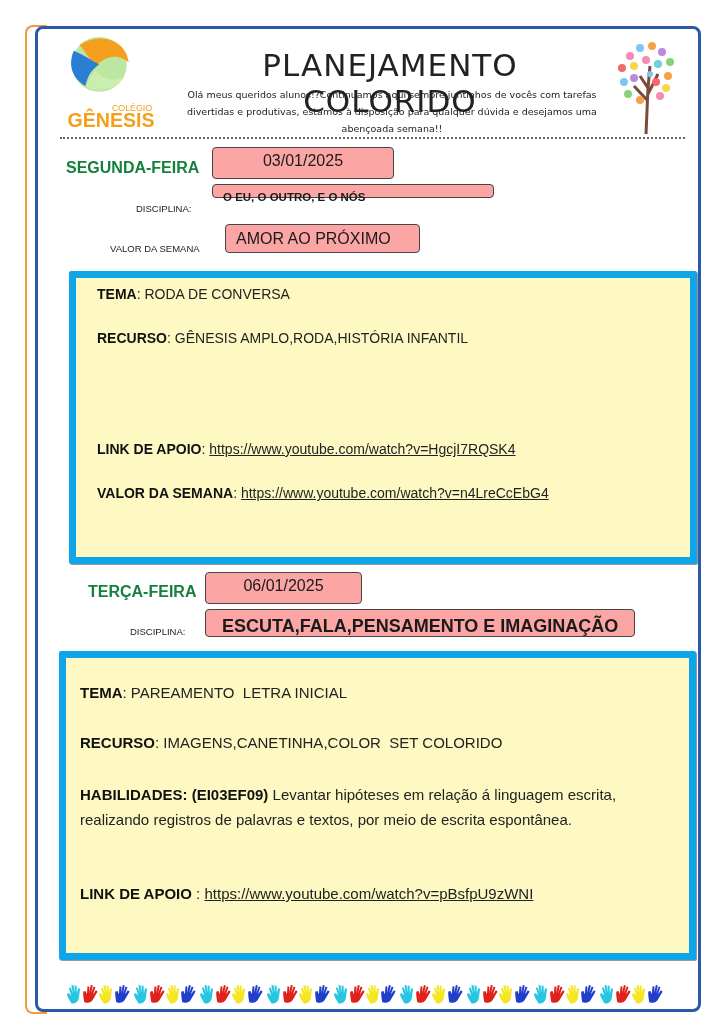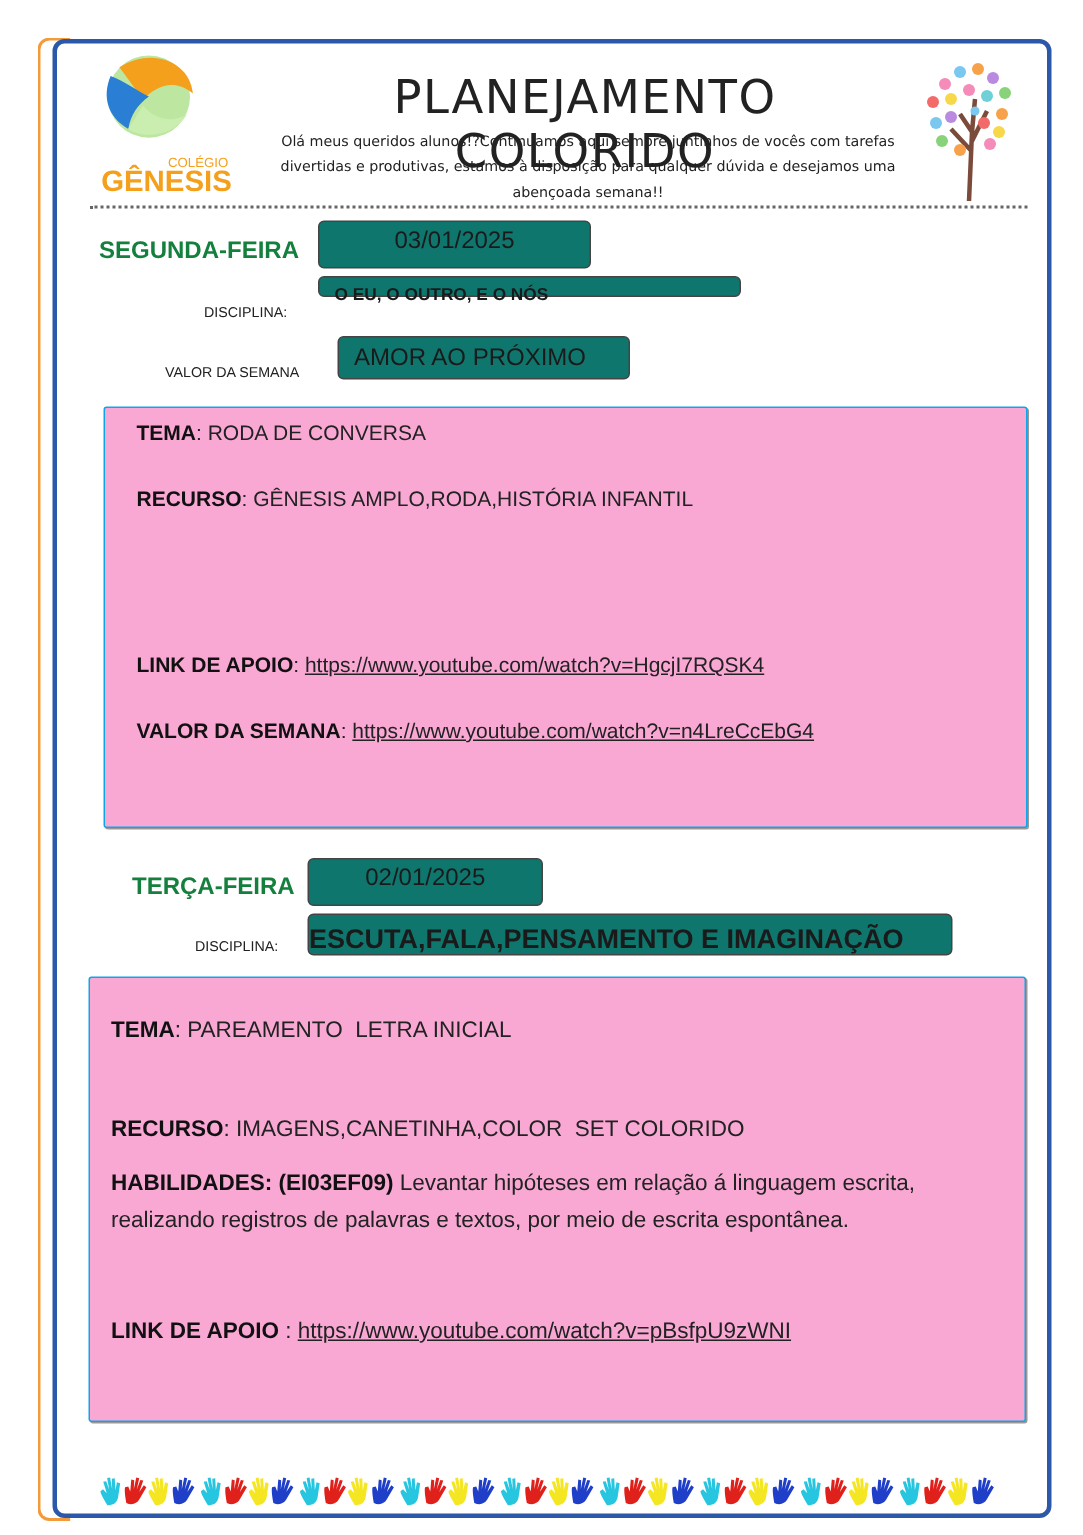--- a/index.html
+++ b/index.html
@@ -5,24 +5,24 @@
   html, body { margin:0; padding:0; background:#ffffff; }
   body { width:722px; height:1023px; position:relative; overflow:hidden; font-family:"Liberation Sans", sans-serif; color:#1a1a1a; }
   .orange-frame { position:absolute; left:25px; top:25px; width:20px; height:985px; border:2px solid #f39a3c; border-right:none; border-radius:8px 0 0 8px; }
   .blue-frame { position:absolute; left:35px; top:26px; width:660px; height:980px; border:3px solid #2b58a8; border-radius:8px; background:#fff; }
   .logo { position:absolute; left:62px; top:33px; width:98px; height:98px; }
   .tree { position:absolute; left:610px; top:38px; width:72px; height:96px; }
   .title { position:absolute; left:180px; top:47px; width:420px; text-align:center; font-size:31px; color:#222; letter-spacing:1px; font-family:"DejaVu Sans", sans-serif; font-weight:normal; }
   .intro { position:absolute; left:178px; top:86px; width:428px; text-align:center; font-size:9.5px; line-height:17px; color:#222; font-family:"DejaVu Sans", sans-serif; }
   .dots { position:absolute; left:60px; top:137px; width:625px; border-top:2px dotted #666; }
   .day { position:absolute; font-weight:bold; font-size:16px; color:#15803d; }
-  .box { position:absolute; border:1px solid #444; border-radius:4px; background:#0f766e; }
+  .box { position:absolute; border:1px solid #444; border-radius:4px; background:#fca5a5; }
   .lbl { position:absolute; font-size:9.5px; color:#222; }
   .date { text-align:center; font-size:16px; }
-  .card { position:absolute; border:1px solid #0ea5e9; border-radius:2px; background:#f9a8d4; box-shadow:1px 1px 0 #999; }
+  .card { position:absolute; border:7px solid #0ea5e9; border-radius:2px; background:#fef9c3; box-shadow:1px 1px 0 #999; }
   .line { position:absolute; font-size:14px; color:#222; line-height:22px; }
   .line b { font-weight:bold; color:#111; }
   .link { text-decoration:underline; color:#222; cursor:pointer; }
   .hands { position:absolute; left:66px; top:984px; width:600px; height:22px; display:flex; gap:0; }
 </style>
 </head>
 <body>
 
 <div class="orange-frame"></div>
 <div class="blue-frame"></div>
@@ -81,29 +81,29 @@
   </div>
   <div class="line" style="left:21px;top:160px;">
     <b>LINK DE APOIO</b>: <span class="link">https://www.youtube.com/watch?v=HgcjI7RQSK4</span>
   </div>
   <div class="line" style="left:21px;top:204px;">
     <b>VALOR DA SEMANA</b>: <span class="link">https://www.youtube.com/watch?v=n4LreCcEbG4</span>
   </div>
 </div>
 
 <div class="day" style="left:88px;top:583px;">TERÇA-FEIRA</div>
-<div class="box date" style="left:205px;top:572px;width:155px;height:30px;line-height:26px;">02/01/2025</div>
+<div class="box date" style="left:205px;top:572px;width:155px;height:30px;line-height:26px;">06/01/2025</div>
 <div class="lbl" style="left:130px;top:626px;">DISCIPLINA:</div>
-<div class="box" style="left:205px;top:609px;width:430px;height:28px;font-size:18px;font-weight:bold;padding-left:0;box-sizing:border-box;line-height:32px;overflow:hidden;white-space:nowrap;">ESCUTA,FALA,PENSAMENTO E IMAGINAÇÃO</div>
+<div class="box" style="left:205px;top:609px;width:430px;height:28px;font-size:18px;font-weight:bold;padding-left:16px;box-sizing:border-box;line-height:32px;overflow:hidden;white-space:nowrap;">ESCUTA,FALA,PENSAMENTO E IMAGINAÇÃO</div>
 
 <div class="card" style="left:59px;top:651px;width:623px;height:295px;">
   <div class="line" style="left:14px;top:24px;font-size:15px;">
     <b>TEMA</b>: <span style="white-space:pre;">PAREAMENTO  LETRA INICIAL</span>
   </div>
-  <div class="line" style="left:14px;top:74px;font-size:15px;margin-top:16px;">
+  <div class="line" style="left:14px;top:74px;font-size:15px;">
     <b>RECURSO</b>: <span style="white-space:pre;">IMAGENS,CANETINHA,COLOR  SET COLORIDO</span>
   </div>
   <div class="line" style="left:14px;top:124px;width:560px;font-size:15px;line-height:25px;">
     <b>HABILIDADES: (EI03EF09)</b> <span>Levantar hipóteses em relação á linguagem escrita, realizando registros de palavras e textos, por meio de escrita espontânea.</span>
   </div>
   <div class="line" style="left:14px;top:225px;font-size:15px;">
     <b>LINK DE APOIO</b> : <span class="link">https://www.youtube.com/watch?v=pBsfpU9zWNI</span>
   </div>
 </div>
 

